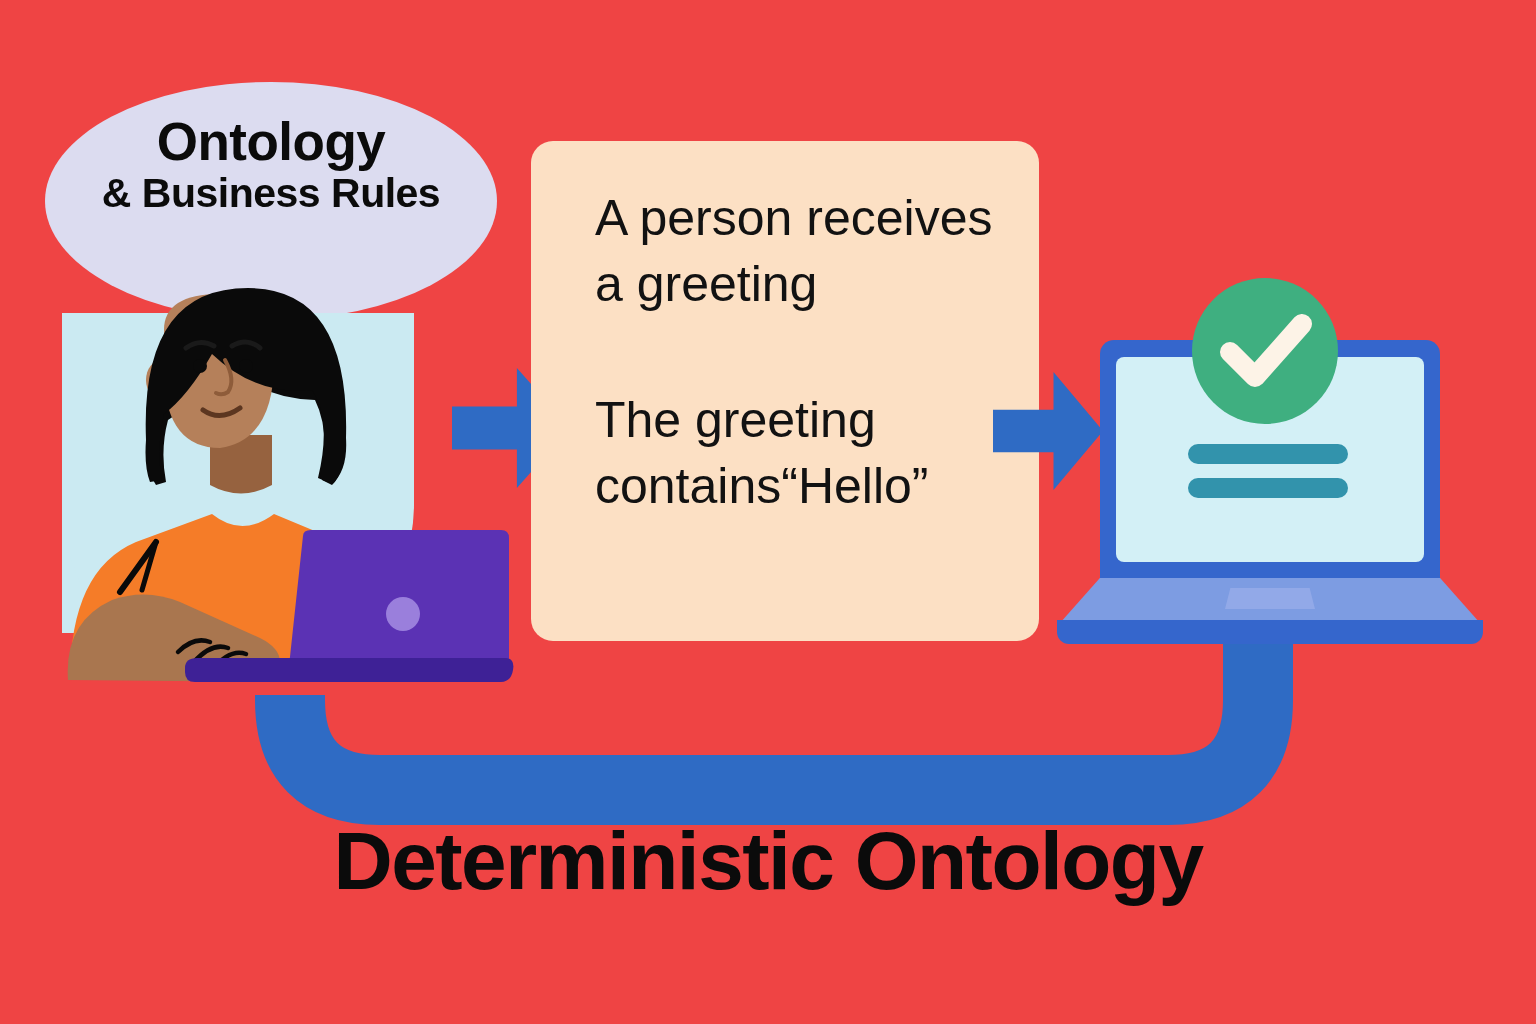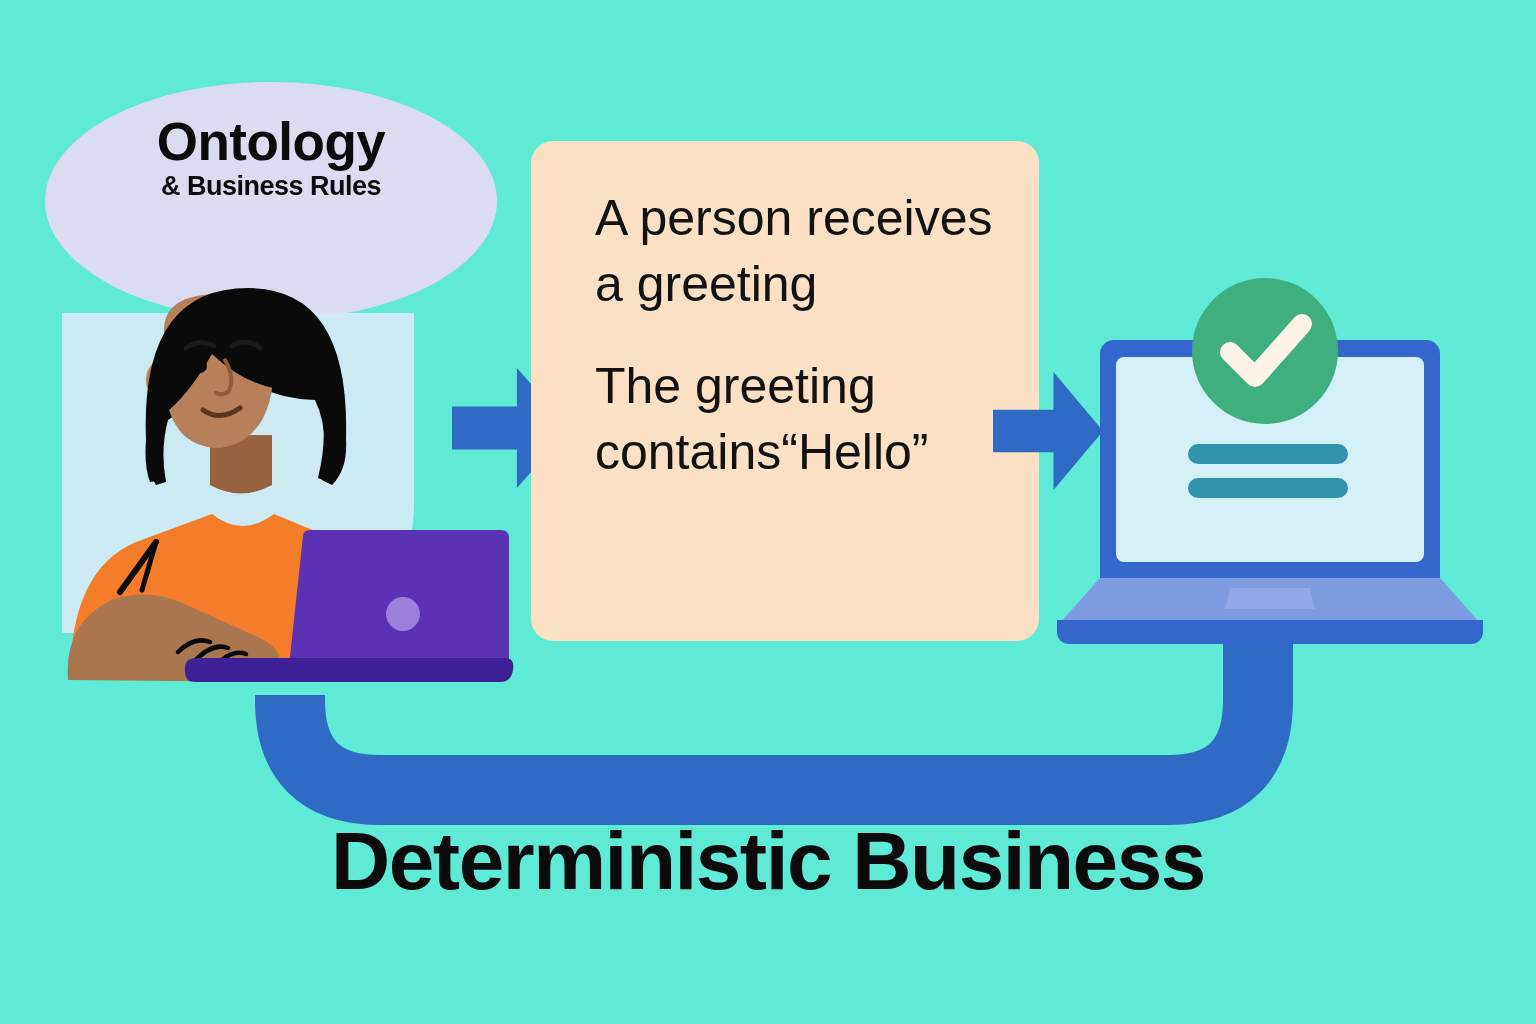--- a/index.html
+++ b/index.html
@@ -7,21 +7,21 @@
     padding: 0;
     background: #fdf3e7;
   }
   body {
     font-family: "Liberation Sans", sans-serif;
   }
   #stage {
     position: relative;
     width: 1536px;
     height: 1024px;
-    background: #5eead4;
+    background: #ef4444;
     overflow: hidden;
   }
   .abs { position: absolute; }
 
   
   .ellipse {
     left: 45px;
     top: 82px;
     width: 452px;
     height: 238px;
@@ -32,21 +32,21 @@
     left: 45px;
     top: 112px;
     width: 452px;
     text-align: center;
     color: #0b0b0b;
     font-weight: 700;
     letter-spacing: -0.5px;
     line-height: 1.12;
   }
   .ellipse-line1 { font-size: 53px; }
-  .ellipse-line2 { font-size: 27px; }
+  .ellipse-line2 { font-size: 41px; }
 
   
   .scene-bg {
     left: 62px;
     top: 313px;
     width: 352px;
     height: 367px;
     background: #cbeaf2;
     border-radius: 0 0 180px 180px;
   }
@@ -68,21 +68,21 @@
     border-radius: 22px;
   }
   .card-text {
     left: 595px;
     top: 185px;
     width: 430px;
     color: #121212;
     font-size: 50px;
     line-height: 1.32;
   }
-  .card-text .stmt + .stmt { margin-top: 36px; }
+  .card-text .stmt + .stmt { margin-top: 70px; }
 
   
   .arrow {
     background: #2f6bc4;
   }
   .arrow-1 {
     left: 452px;
     top: 368px;
     width: 118px;
     height: 120px;
@@ -262,15 +262,15 @@
   <div class="abs lap-deck"></div>
   <div class="abs lap-touch"></div>
   <div class="abs lap-base"></div>
 
   <div class="abs badge">
     <svg width="146" height="146" viewBox="0 0 146 146">
       <path d="M 38 74 L 63 99 L 110 46" fill="none" stroke="#fdf3e7" stroke-width="20" stroke-linecap="round" stroke-linejoin="round"></path>
     </svg>
   </div>
 
-  <div class="abs caption">Deterministic Business</div>
+  <div class="abs caption">Deterministic Ontology</div>
 
 </div>
 
 </body></html>

